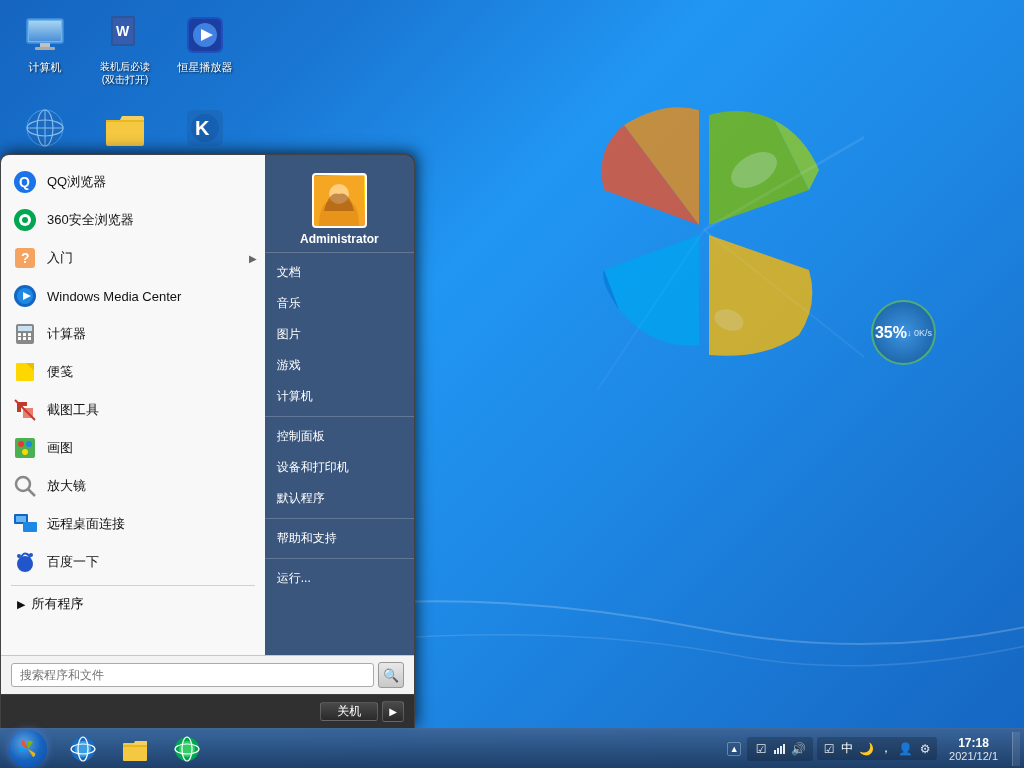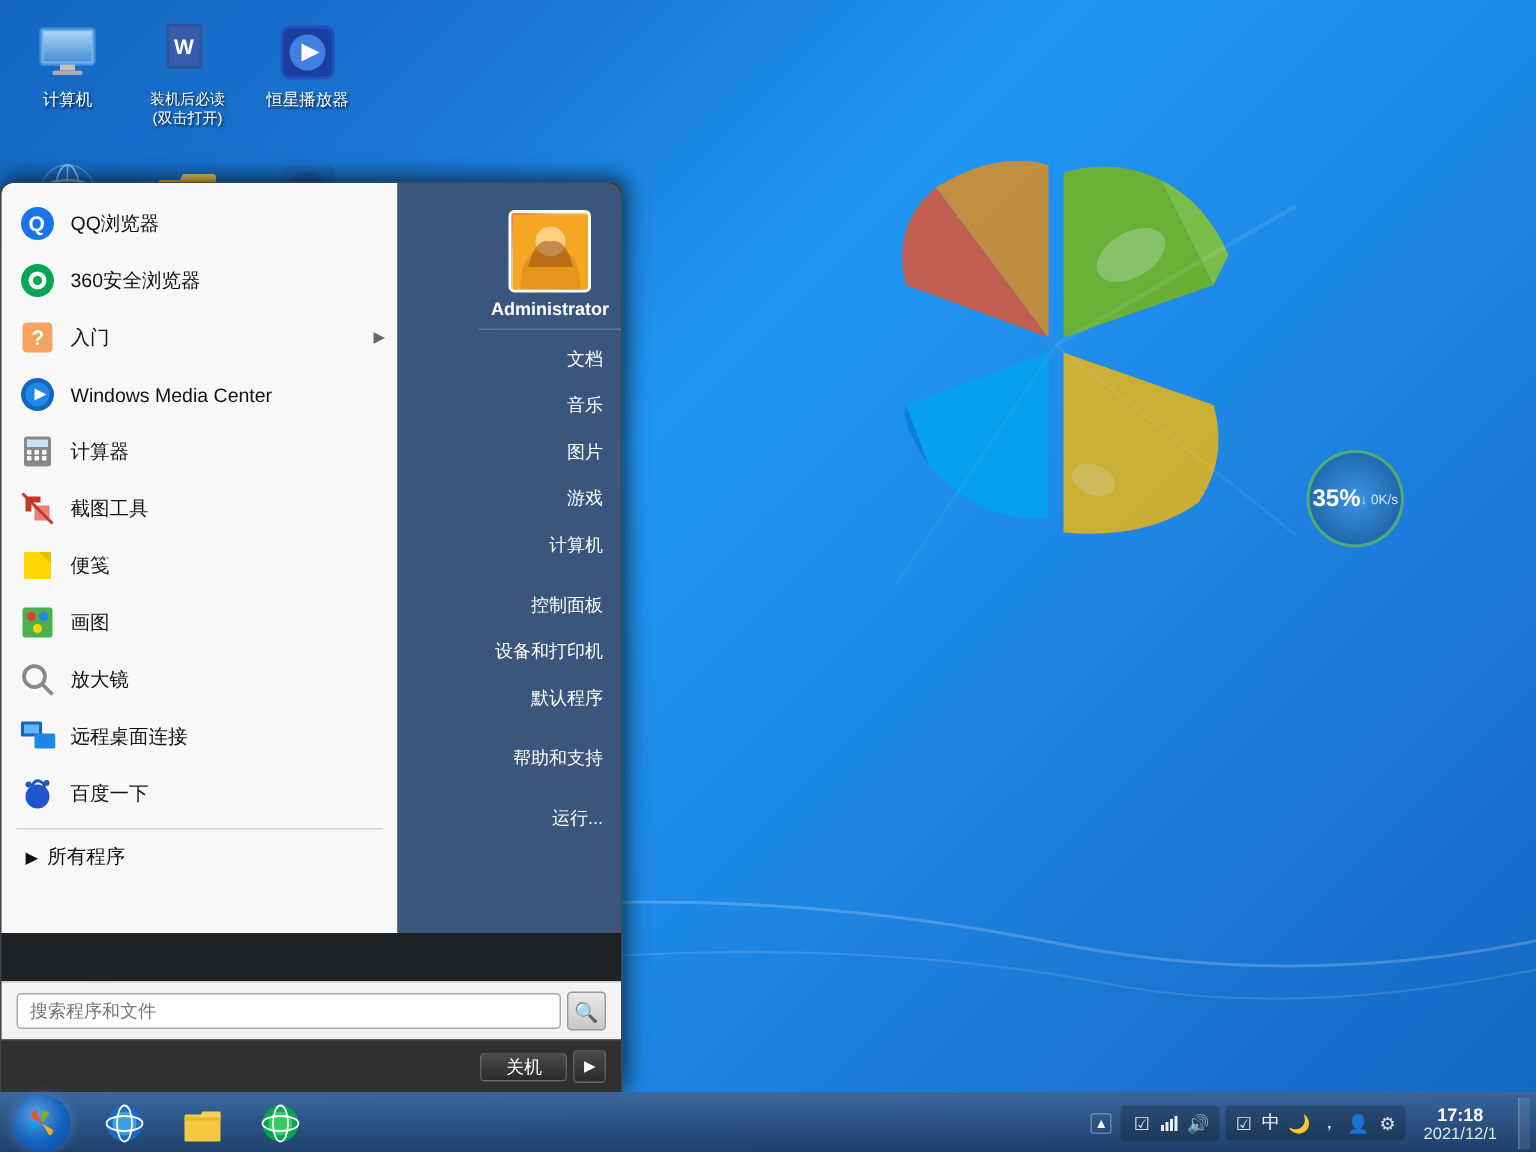--- a/index.html
+++ b/index.html
@@ -95,21 +95,20 @@
       padding-top: 8px;
     }
 
     .start-menu-right {
       width: 150px;
       background: rgba(60, 90, 130, 0.95);
       border-radius: 0 8px 0 0;
       display: flex;
       flex-direction: column;
       padding-top: 8px;
-      align-items: flex-end;
     }
 
     
     .user-profile {
       display: flex;
       flex-direction: column;
       align-items: center;
       padding: 10px 8px 6px 8px;
       border-bottom: 1px solid rgba(200,200,200,0.3);
       margin-bottom: 4px;
@@ -178,21 +177,20 @@
       margin: 4px 10px;
     }
 
     
     .search-bar {
       background: rgba(255,255,255,0.95);
       display: flex;
       align-items: center;
       padding: 6px 10px;
       border-top: 1px solid rgba(100,100,100,0.3);
-      margin-top: 32px;
     }
 
     .search-input {
       flex: 1;
       border: 1px solid #aaa;
       border-radius: 3px;
       padding: 4px 8px;
       font-size: 12px;
       outline: none;
       background: white;
@@ -600,35 +598,35 @@
               <rect x="5" y="15" width="3" height="3" fill="white" rx="0.5"></rect>
               <rect x="10" y="15" width="3" height="3" fill="white" rx="0.5"></rect>
               <rect x="15" y="15" width="3" height="3" fill="white" rx="0.5"></rect>
             </svg>
           </div>
           <span>计算器</span>
         </div>
         <div class="left-menu-item">
           <div class="item-icon">
             <svg width="24" height="24" viewBox="0 0 24 24">
+              <rect x="3" y="3" width="18" height="18" rx="1" fill="#ffd700"></rect>
+              <path d="M13,3 L21,3 L21,11 L13,3Z" fill="#e6c000"></path>
+            </svg>
+          </div>
+          <span>便笺</span>
+        </div>
+        <div class="left-menu-item">
+          <div class="item-icon">
+            <svg width="24" height="24" viewBox="0 0 24 24">
               <path d="M4,4 L14,4 L14,8 L8,8 L8,14 L4,14Z" fill="#c0392b"></path>
               <path d="M10,10 L20,10 L20,20 L10,20Z" fill="#e74c3c" opacity="0.7"></path>
               <line x1="2" y1="2" x2="22" y2="22" stroke="#c0392b" stroke-width="2"></line>
             </svg>
           </div>
           <span>截图工具</span>
-        </div>
-        <div class="left-menu-item">
-          <div class="item-icon">
-            <svg width="24" height="24" viewBox="0 0 24 24">
-              <rect x="3" y="3" width="18" height="18" rx="1" fill="#ffd700"></rect>
-              <path d="M13,3 L21,3 L21,11 L13,3Z" fill="#e6c000"></path>
-            </svg>
-          </div>
-          <span>便笺</span>
         </div>
         <div class="left-menu-item">
           <div class="item-icon">
             <svg width="24" height="24" viewBox="0 0 24 24">
               <rect x="2" y="2" width="20" height="20" rx="2" fill="#4caf50"></rect>
               <circle cx="8" cy="8" r="3" fill="#e53935"></circle>
               <circle cx="16" cy="8" r="3" fill="#1e88e5"></circle>
               <circle cx="12" cy="16" r="3" fill="#ffd600"></circle>
             </svg>
           </div>

